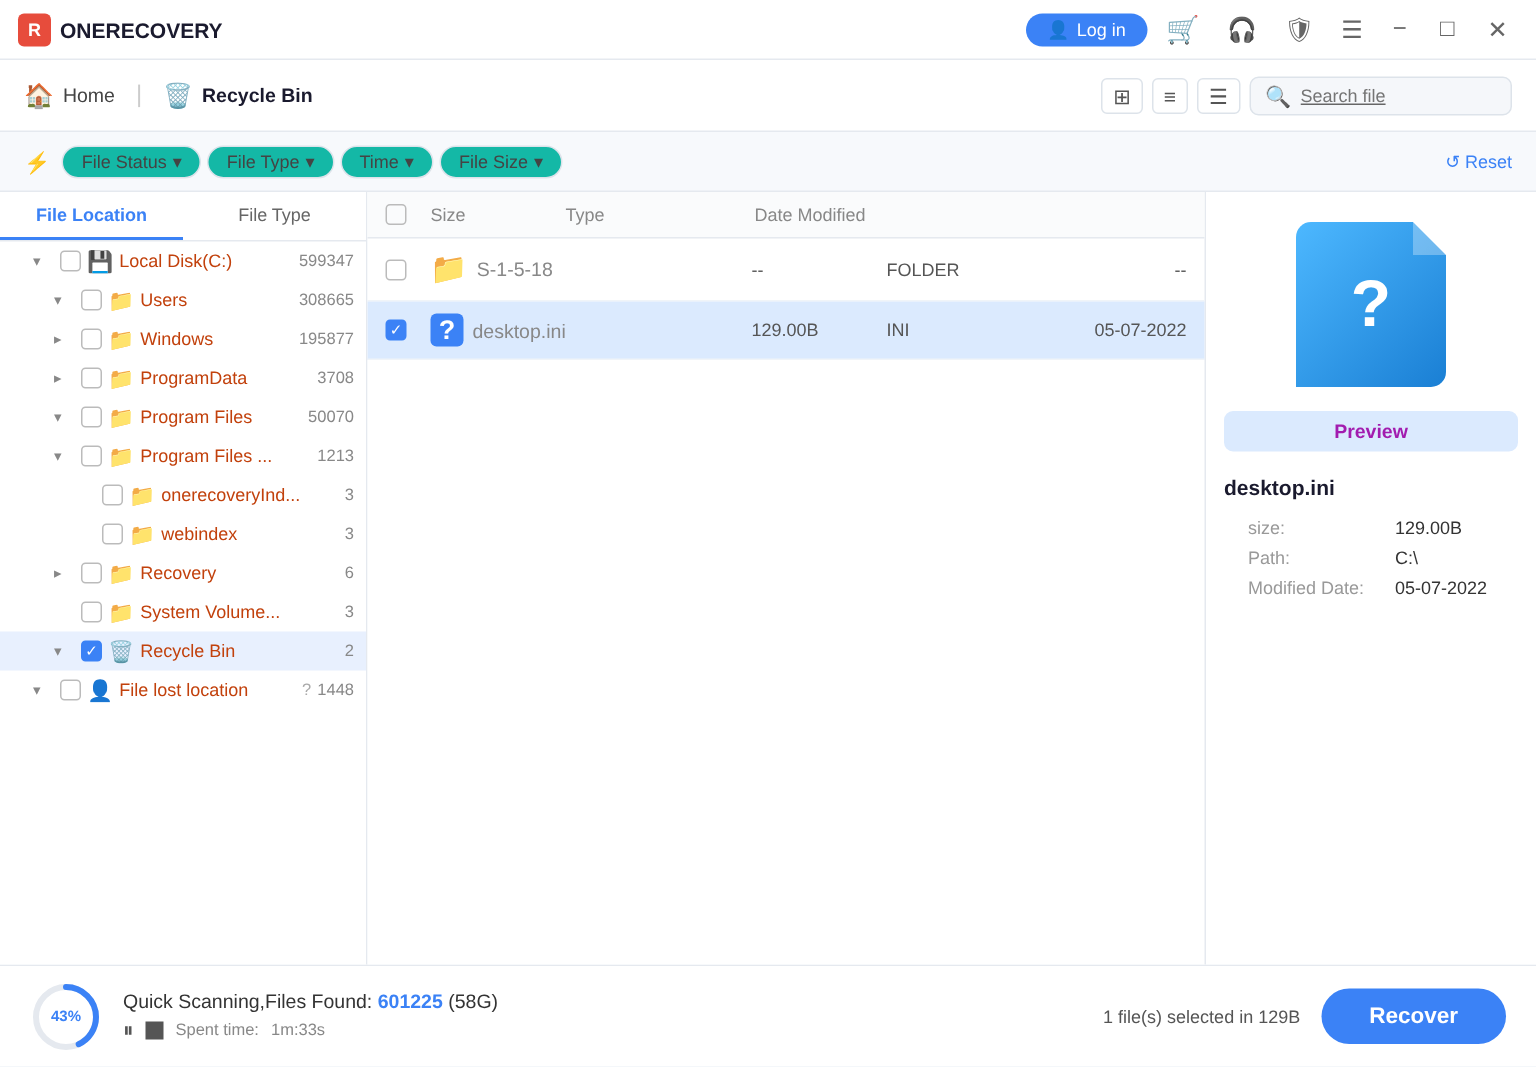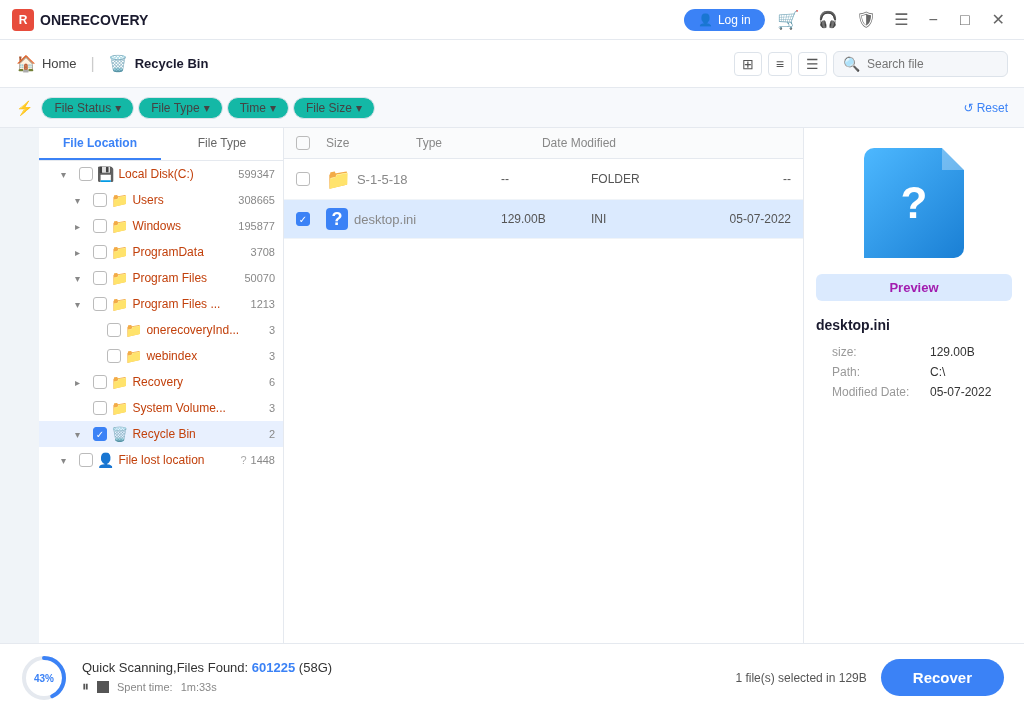--- a/index.html
+++ b/index.html
@@ -17,31 +17,31 @@
 
     
     #breadcrumb { background: #fff; height: 48px; display: flex; align-items: center; padding: 0 16px; border-bottom: 1px solid #e5e9ef; gap: 10px; }
     #breadcrumb .bc-item { display: flex; align-items: center; gap: 6px; font-size: 13px; color: #444; cursor: pointer; }
     #breadcrumb .bc-item .bc-icon { font-size: 16px; }
     #breadcrumb .bc-separator { color: #ccc; font-size: 16px; margin: 0 4px; }
     #breadcrumb .bc-item.active { font-weight: 600; color: #1a1a2e; }
     #breadcrumb .view-controls { margin-left: auto; display: flex; align-items: center; gap: 6px; }
     #breadcrumb .view-btn { background: none; border: 1px solid #dde3ea; border-radius: 4px; padding: 3px 7px; cursor: pointer; color: #555; font-size: 14px; }
     #breadcrumb .search-box { display: flex; align-items: center; background: #f5f7fa; border: 1px solid #dde3ea; border-radius: 6px; padding: 4px 10px; gap: 6px; }
-    #breadcrumb .search-box input { border: none; background: transparent; outline: none; font-size: 12px; color: #666; width: 130px; }
+    #breadcrumb .search-box input { border: none; background: transparent; outline: none; font-size: 12px; color: #666; width: 130px; text-decoration: underline; }
     #breadcrumb .search-icon { color: #aaa; font-size: 14px; }
 
     
     #filterbar { background: #f7f9fc; height: 40px; display: flex; align-items: center; padding: 0 16px; border-bottom: 1px solid #e5e9ef; gap: 4px; }
     #filterbar .filter-icon { color: #888; margin-right: 4px; font-size: 14px; }
     #filterbar .filter-btn { background: #14b8a6; border: 1px solid #dde3ea; border-radius: 16px; padding: 3px 12px; font-size: 12px; color: #444; cursor: pointer; display: flex; align-items: center; gap: 4px; }
     #filterbar .reset-btn { margin-left: auto; background: none; border: none; cursor: pointer; color: #3b82f6; font-size: 12px; display: flex; align-items: center; gap: 3px; }
 
     
-    #main { display: flex; height: calc(711px - 40px - 48px - 40px - 68px); padding-left: 39px; }
+    #main { display: flex; height: calc(711px - 40px - 48px - 40px - 68px); }
 
     
     #sidebar { width: 245px; background: #fff; border-right: 1px solid #e5e9ef; overflow-y: auto; }
     #sidebar-tabs { display: flex; border-bottom: 1px solid #e5e9ef; }
     #sidebar-tabs .tab { flex: 1; text-align: center; padding: 8px 4px; font-size: 12px; cursor: pointer; color: #666; border-bottom: 2px solid transparent; }
     #sidebar-tabs .tab.active { color: #3b82f6; border-bottom: 2px solid #3b82f6; font-weight: 600; }
     .tree-item { display: flex; align-items: center; padding: 5px 8px; cursor: pointer; gap: 4px; }
     .tree-item.selected { background: #e8f0fe; }
     .tree-item .expand-arrow { width: 14px; font-size: 10px; color: #888; }
     .tree-item .cb { width: 14px; height: 14px; border: 1px solid #bbb; border-radius: 3px; flex-shrink: 0; cursor: pointer; display: flex; align-items: center; justify-content: center; }

